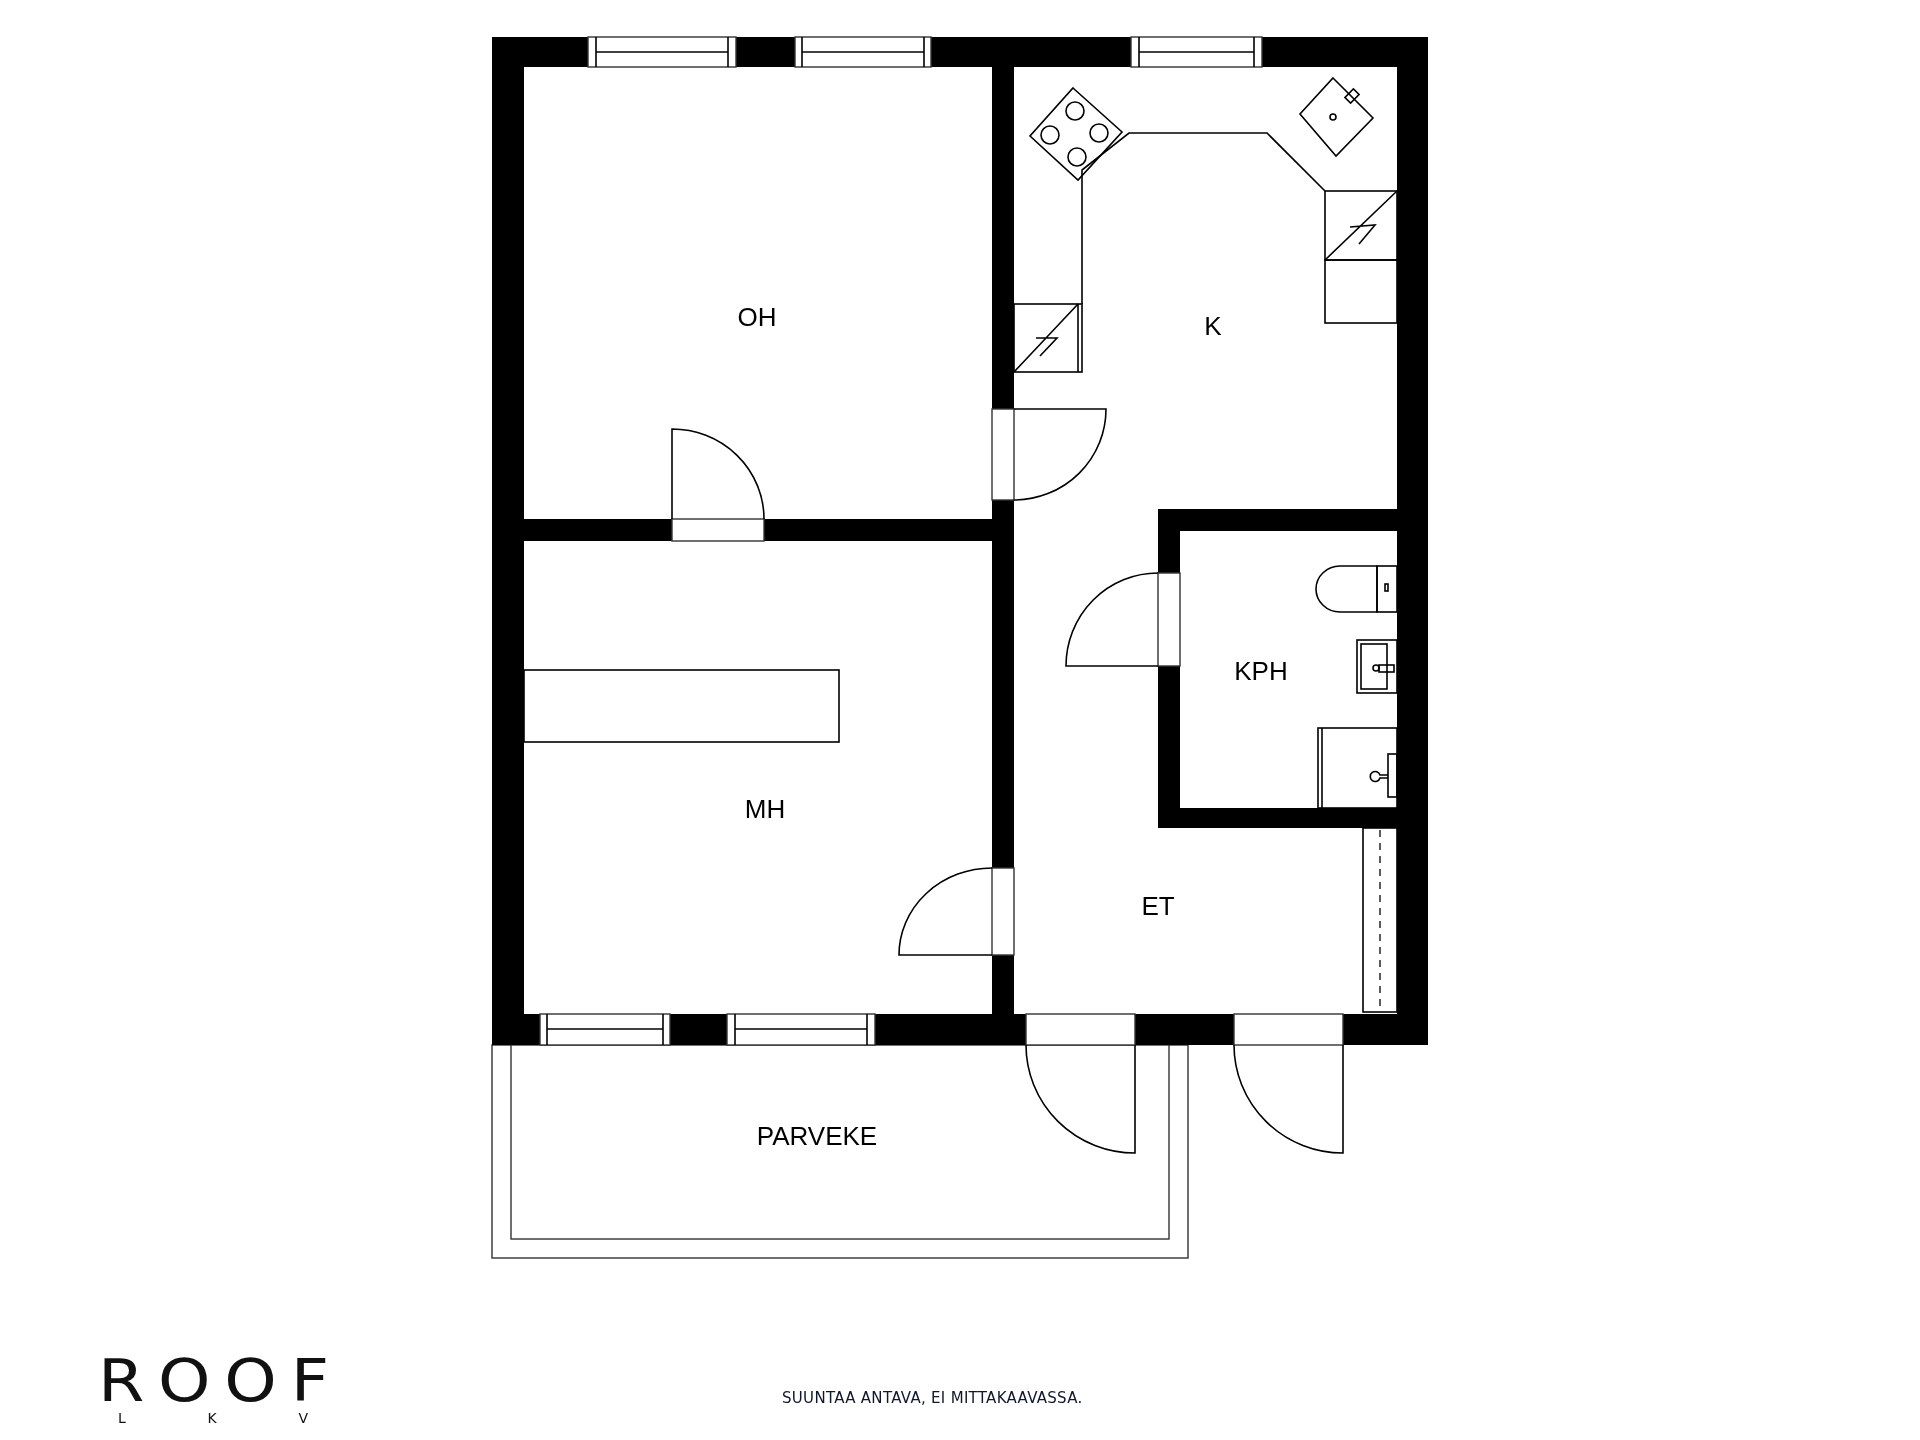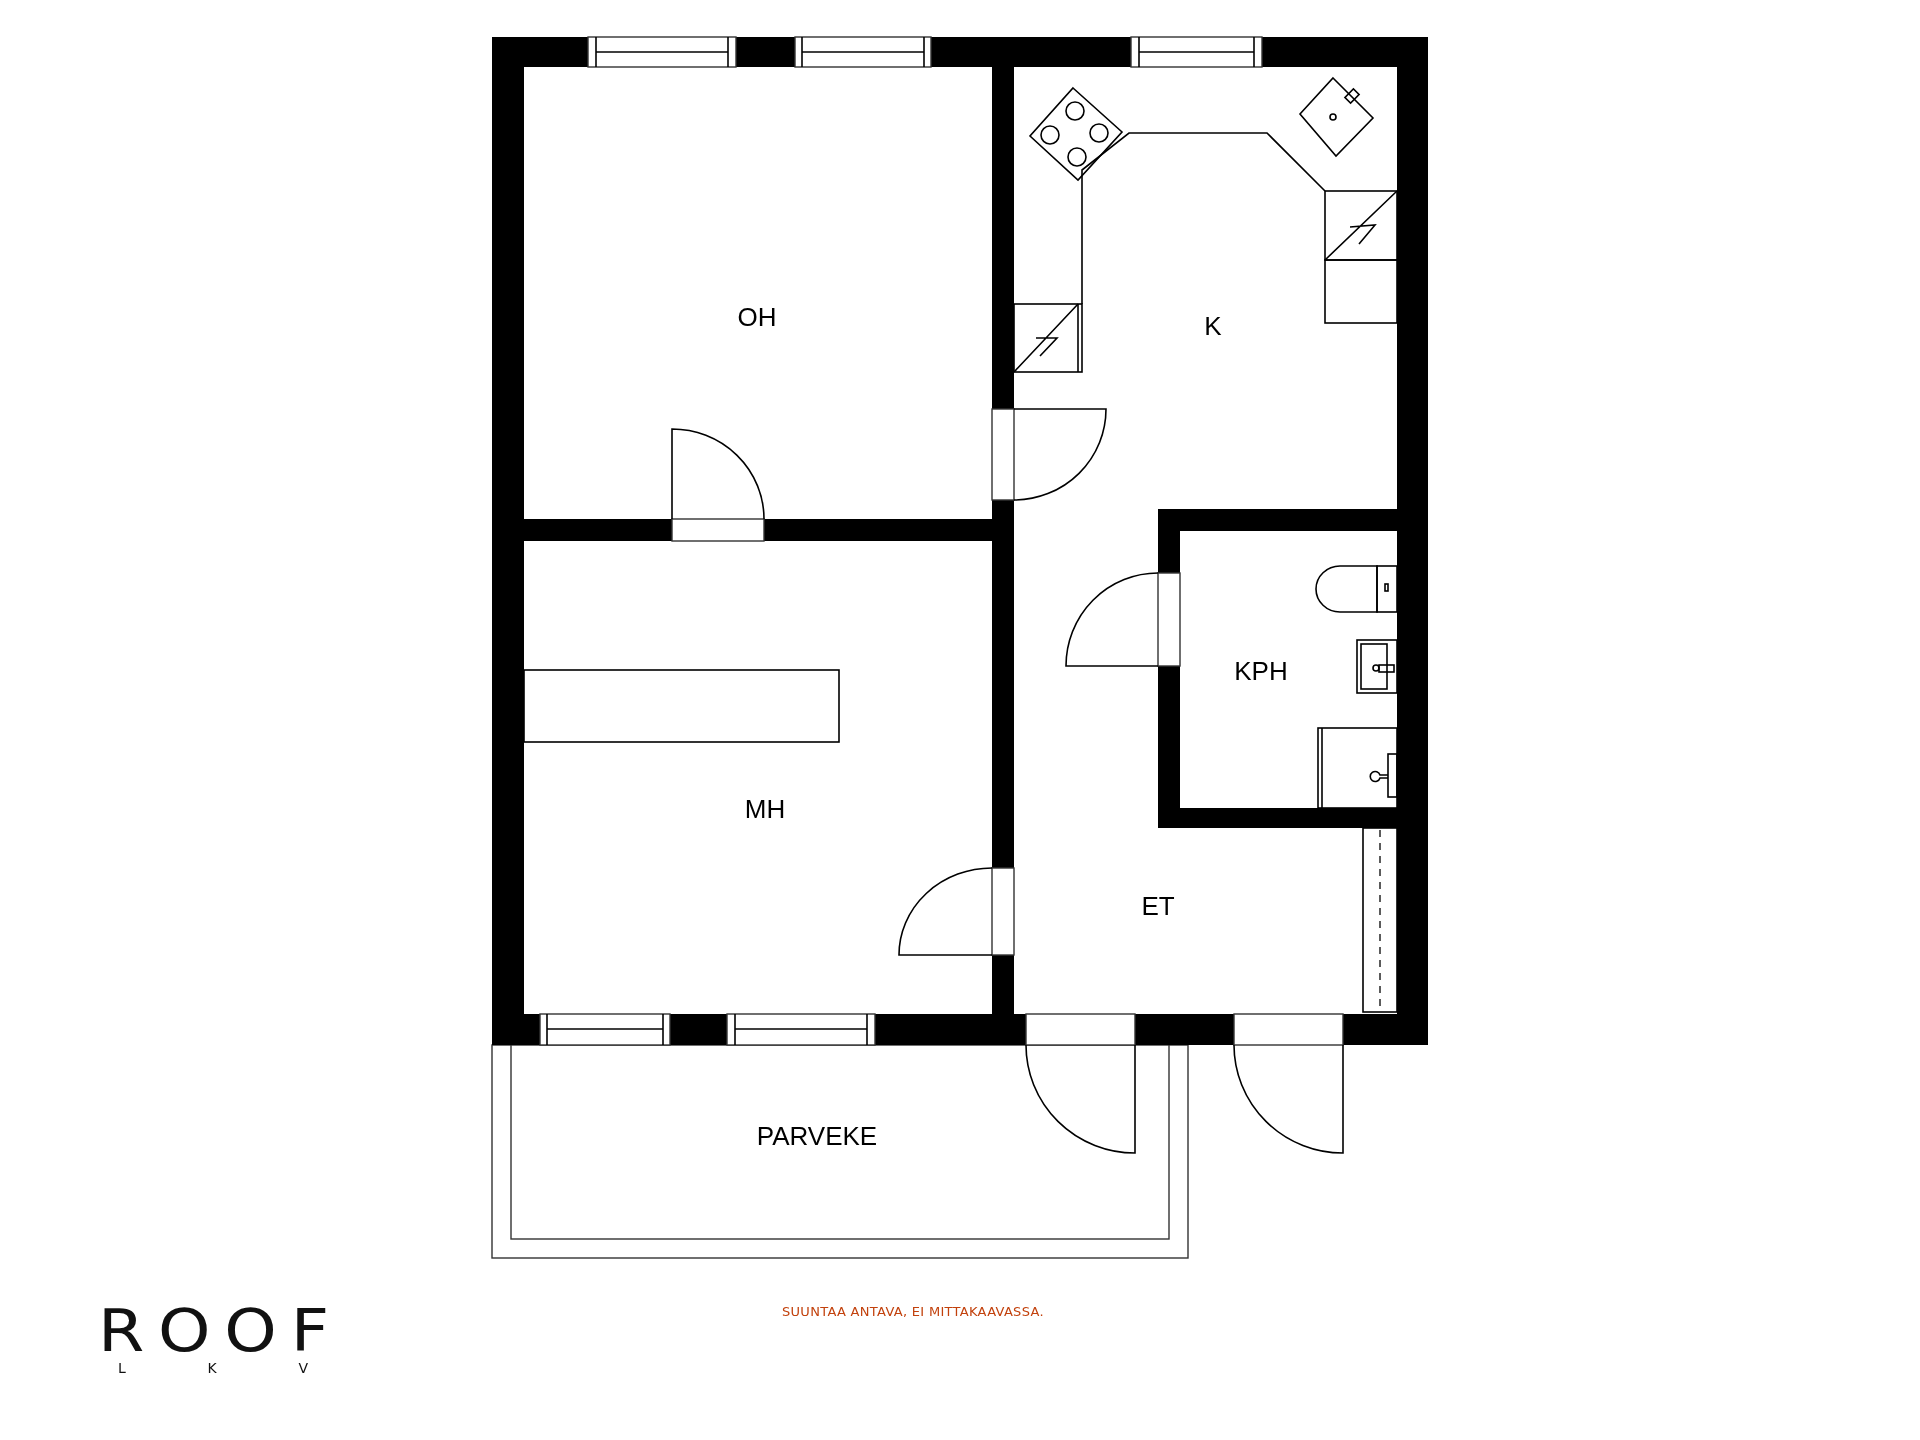--- a/index.html
+++ b/index.html
@@ -2,24 +2,24 @@
 <html><head>
 <meta charset="utf-8">
 <style>
   html, body { margin:0; padding:0; background:#ffffff; }
   body { width:1920px; height:1440px; position:relative; overflow:hidden; font-family:"Liberation Sans", sans-serif; }
   #plan { position:absolute; left:0; top:0; width:1920px; height:1440px; }
   .wall { fill:#000000; }
   .ln { fill:none; stroke:#000000; stroke-width:1.6; }
   .win { fill:#ffffff; stroke:#333333; stroke-width:1.4; }
   .lbl { font-family:"Liberation Sans", sans-serif; font-size:26px; fill:#000000; text-anchor:middle; dominant-baseline:central; }
-  .logo { position:absolute; left:68px; top:1302px; width:265px; text-align:center; }
+  .logo { position:absolute; left:68px; top:1352px; width:265px; text-align:center; }
   .logo-main { font-family:"DejaVu Sans", sans-serif; font-size:58px; letter-spacing:12px; color:#111; font-weight:normal; line-height:58px; display:block; transform:scaleX(1.15); transform-origin:left; }
   .logo-sub { position:absolute; left:50px; top:58px; width:190px; font-family:"DejaVu Sans", sans-serif; font-size:14px; letter-spacing:0; color:#111; display:flex; justify-content:space-between; }
-  .disclaimer { position:absolute; left:782px; top:1304px; font-family:"DejaVu Sans", sans-serif; font-size:13px; color:#c2410c; letter-spacing:0.3px; }
+  .disclaimer { position:absolute; left:782px; top:1389px; font-family:"DejaVu Sans", sans-serif; font-size:15px; color:#0f172a; letter-spacing:0.3px; }
 </style>
 </head>
 <body>
 
 <svg id="plan" viewBox="0 0 1920 1440" xmlns="http://www.w3.org/2000/svg">
 
   <g>
     <rect x="492" y="1045" width="696" height="213" fill="#fff" stroke="#333" stroke-width="1.4"></rect>
     <rect x="511" y="1045" width="658" height="194" fill="#fff" stroke="#333" stroke-width="1.4"></rect>
   </g>

